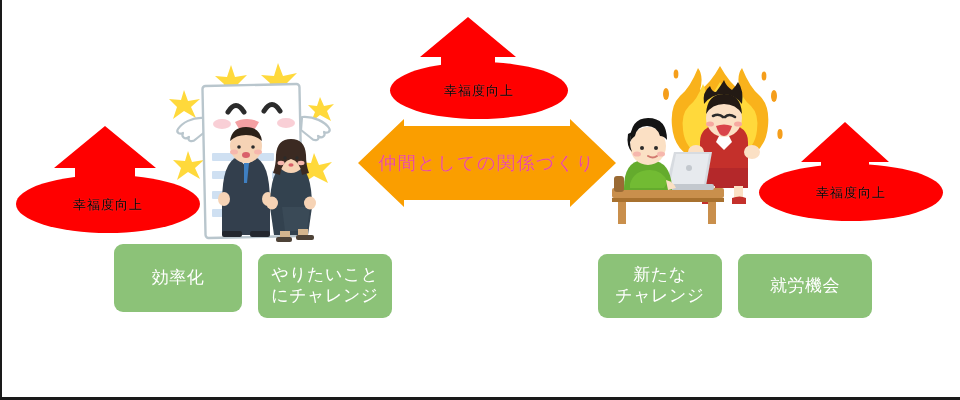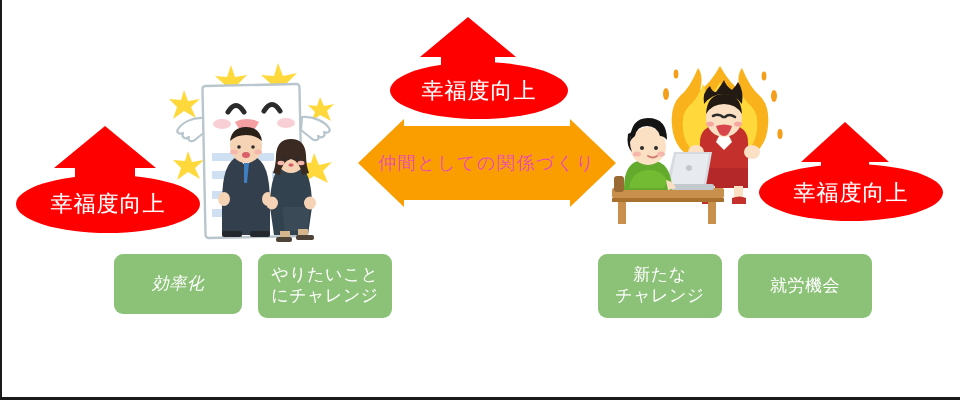--- a/index.html
+++ b/index.html
@@ -22,22 +22,22 @@
   
   .callout { position:absolute; }
   .callout .arrow-up { position:absolute; left:0; top:0; }
   .callout .bubble {
     position:absolute;
     border-radius:50%;
     background:var(--red,#ff0000);
     display:flex; align-items:center; justify-content:center;
   }
   .callout .bubble span {
-    color:#ffffff;
-    font-size:22px;
+    color:#000000;
+    font-size:13px;
     letter-spacing:1px;
     white-space:nowrap;
     line-height:1;
     text-shadow:0 0 1px rgba(255,255,255,.35);
   }
 
   
   #bidir-arrow {
     position:absolute;
     display:flex; align-items:center; justify-content:center;
@@ -252,21 +252,21 @@
         <circle cx="52" cy="92" r="2" fill="#2b2b2b"></circle>
         <path d="M44,100 q5,3 9,0" fill="none" stroke="#d2796e" stroke-width="2" stroke-linecap="round"></path>
         <ellipse cx="33" cy="98" rx="4" ry="2.6" fill="#f6b7ad"></ellipse>
         <ellipse cx="57" cy="98" rx="4" ry="2.6" fill="#f6b7ad"></ellipse>
         <path d="M62,124 q8,2 10,8 l-8,2 Z" fill="#fbe0c4"></path>
         <rect x="10" y="120" width="10" height="16" rx="3" fill="#9a6a34"></rect>
       </g>
     </svg>
   </div>
 
-  <div class="green-box" style="left:112px; top:254px; width:128px; height:60px;font-style:italic;">
+  <div class="green-box" style="left:112px; top:244px; width:128px; height:68px;">
     <span class="txt">効率化</span>
   </div>
 
   <div class="green-box" style="left:256px; top:254px; width:134px; height:64px;">
     <span class="txt">やりたいこと
 にチャレンジ</span>
   </div>
 
   <div class="green-box" style="left:596px; top:254px; width:124px; height:64px;">
     <span class="txt">新たな

